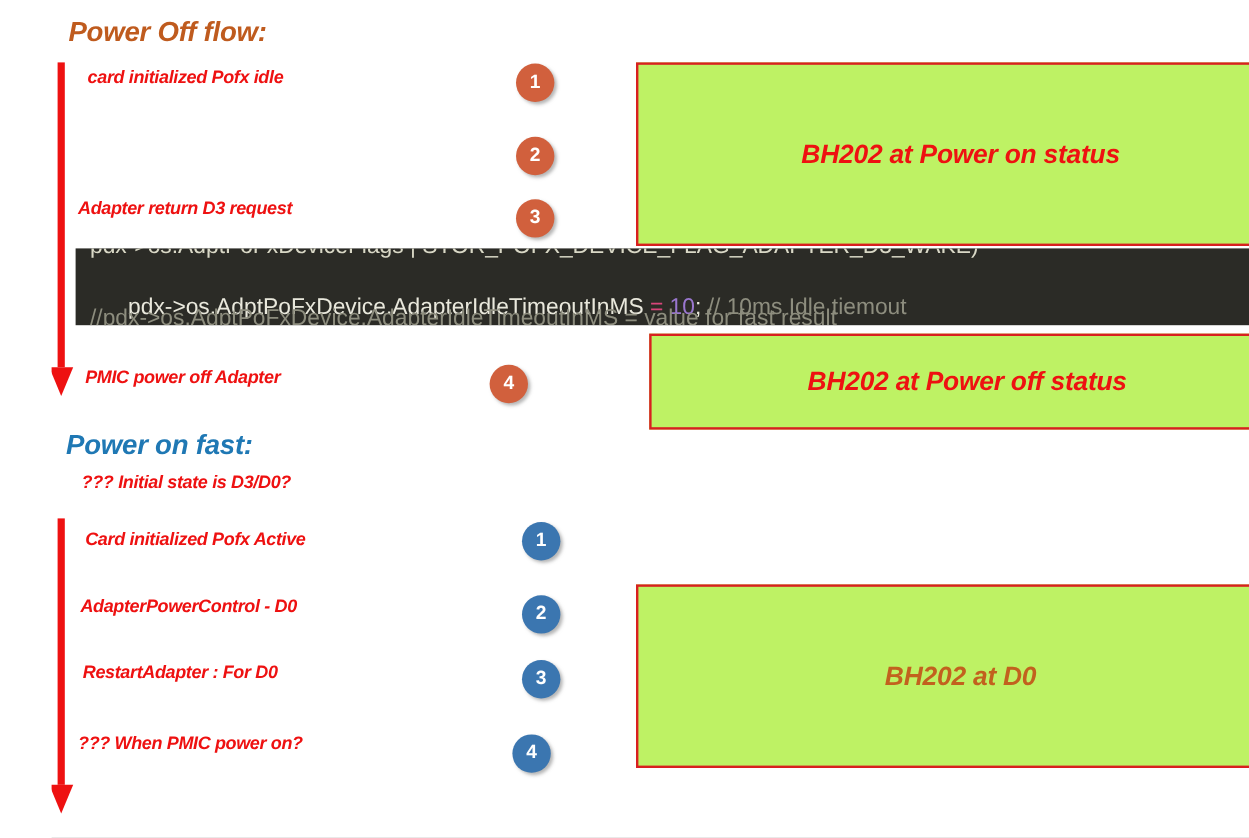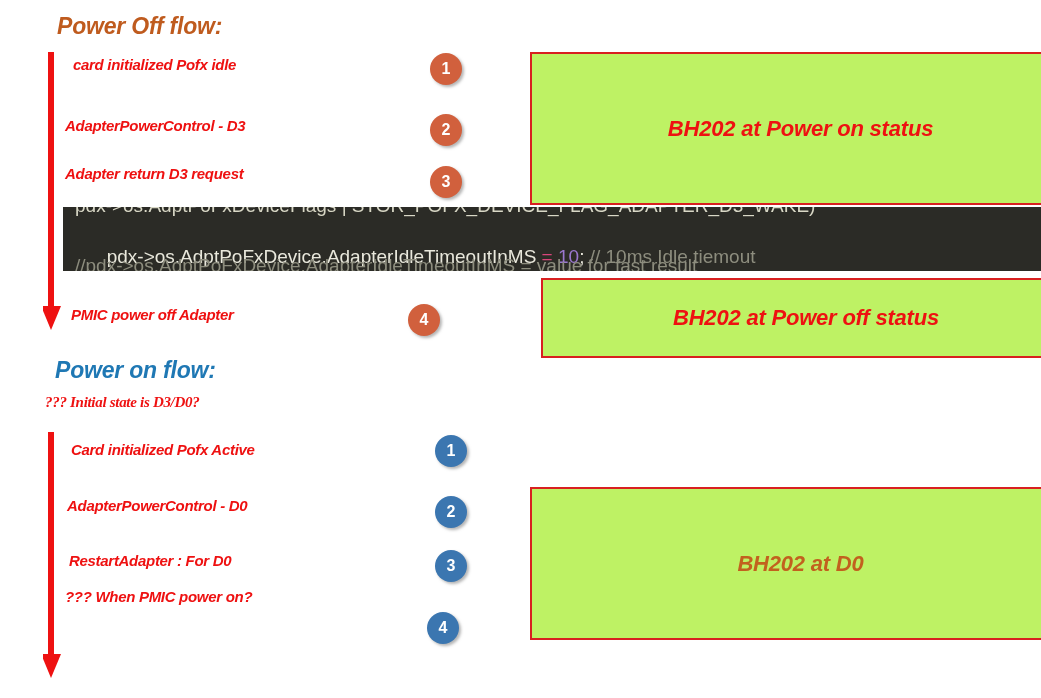--- a/index.html
+++ b/index.html
@@ -140,48 +140,47 @@
   <div class="flow-heading" id="heading-power-off">Power Off flow:</div>
 
   <div class="flow-arrow" style="left:-2px; top:52px; height:282px;">
     <div class="shaft" style="height:254px;"></div>
     <div class="head" style="top:254px;"></div>
   </div>
 
   <div class="step-label" style="left:30px; top:56px;">card initialized Pofx idle</div>
   <div class="badge badge-orange" style="left:387px; top:53px;">1</div>
 
-  <div class="step-label" style="left:22px; top:117px;">AdapterPowerControl - D3</div>
   <div class="badge badge-orange" style="left:387px; top:114px;">2</div>
 
   <div class="step-label" style="left:22px; top:165px;">Adapter return D3 request</div>
   <div class="badge badge-orange" style="left:387px; top:166px;">3</div>
 
   <div class="step-label" style="left:28px; top:306px;">PMIC power off Adapter</div>
   <div class="badge badge-orange" style="left:365px; top:304px;">4</div>
 
-  <div class="flow-heading" id="heading-power-on">Power on flow:</div>
-
-  <div class="step-label" style="left:2px; top:394px;font-family:Liberation Serif, serif;">??? Initial state is D3/D0?</div>
+  <div class="flow-heading" id="heading-power-on">Power on fast:</div>
+
+  <div class="step-label" style="left:25px; top:394px;">??? Initial state is D3/D0?</div>
 
   <div class="flow-arrow" style="left:-2px; top:432px; height:250px;">
     <div class="shaft" style="height:222px;"></div>
     <div class="head" style="top:222px;"></div>
   </div>
 
   <div class="step-label" style="left:28px; top:441px;">Card initialized Pofx Active</div>
   <div class="badge badge-blue" style="left:392px; top:435px;">1</div>
 
   <div class="step-label" style="left:24px; top:497px;">AdapterPowerControl - D0</div>
   <div class="badge badge-blue" style="left:392px; top:496px;">2</div>
 
   <div class="step-label" style="left:26px; top:552px;">RestartAdapter : For D0</div>
   <div class="badge badge-blue" style="left:392px; top:550px;">3</div>
 
-  <div class="step-label" style="left:22px; top:588px;text-align:right;">??? When PMIC power on?</div>
+  <div class="step-label" style="left:22px; top:611px;text-align:right;">??? When PMIC power on?</div>
   <div class="badge badge-blue" style="left:384px; top:612px;">4</div>
 
   <div class="status-box" style="left:487px; top:52px; width:541px; height:153px;">
     <span class="status-text txt-red">BH202 at Power on status</span>
   </div>
 
   <div class="status-box" style="left:498px; top:278px; width:530px; height:80px;">
     <span class="status-text txt-red">BH202 at Power off status</span>
   </div>
 

